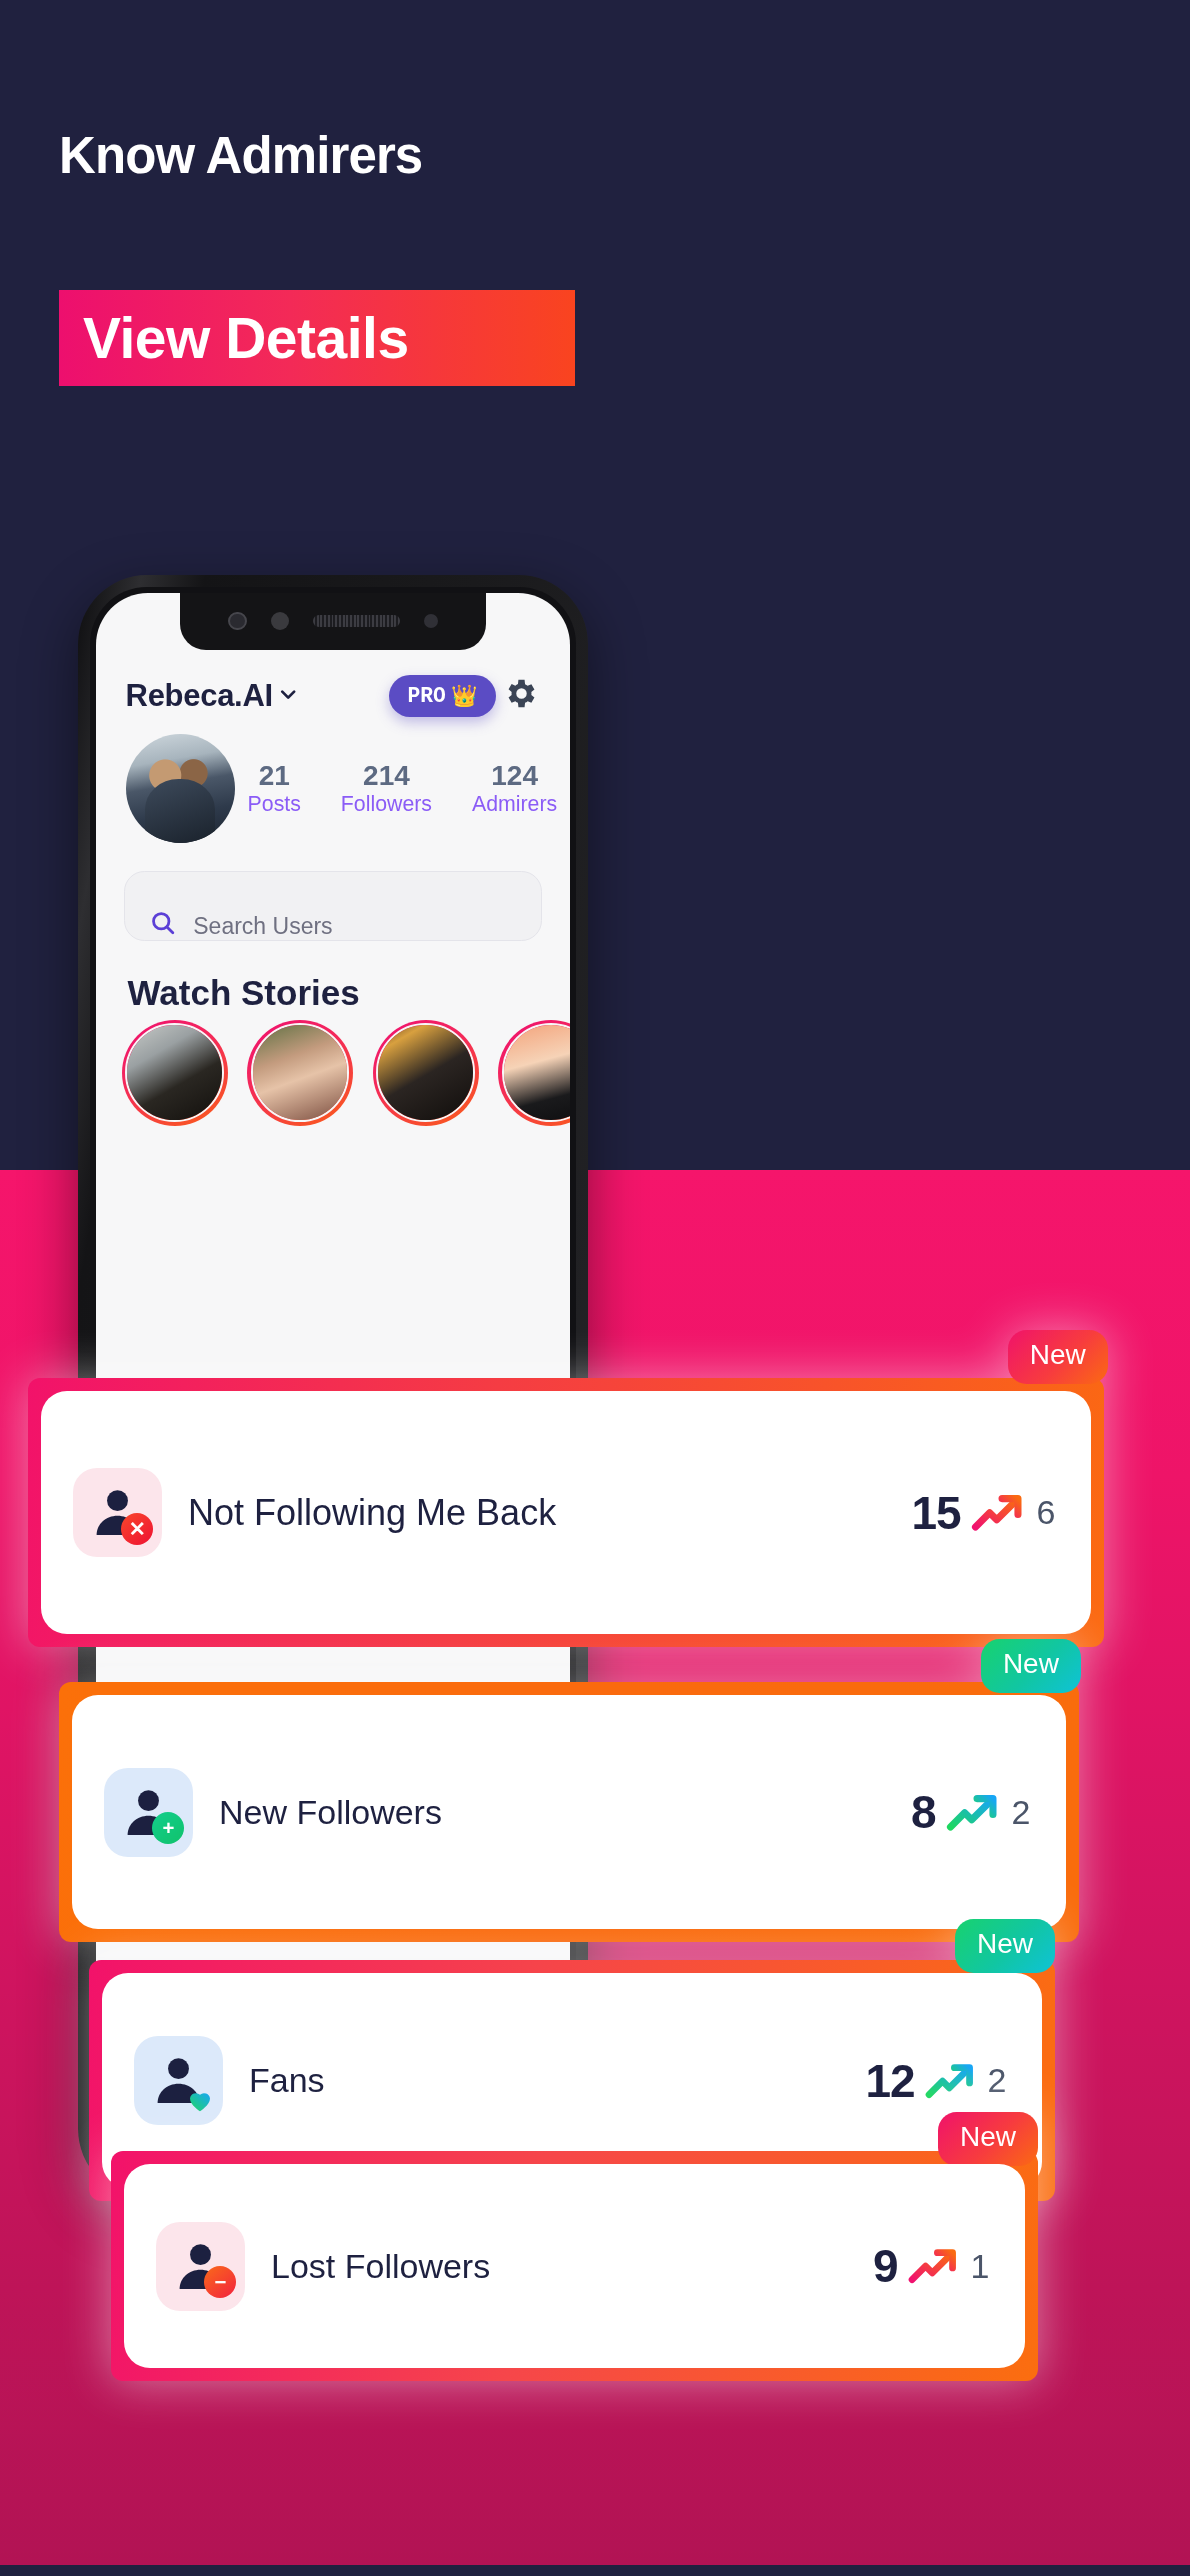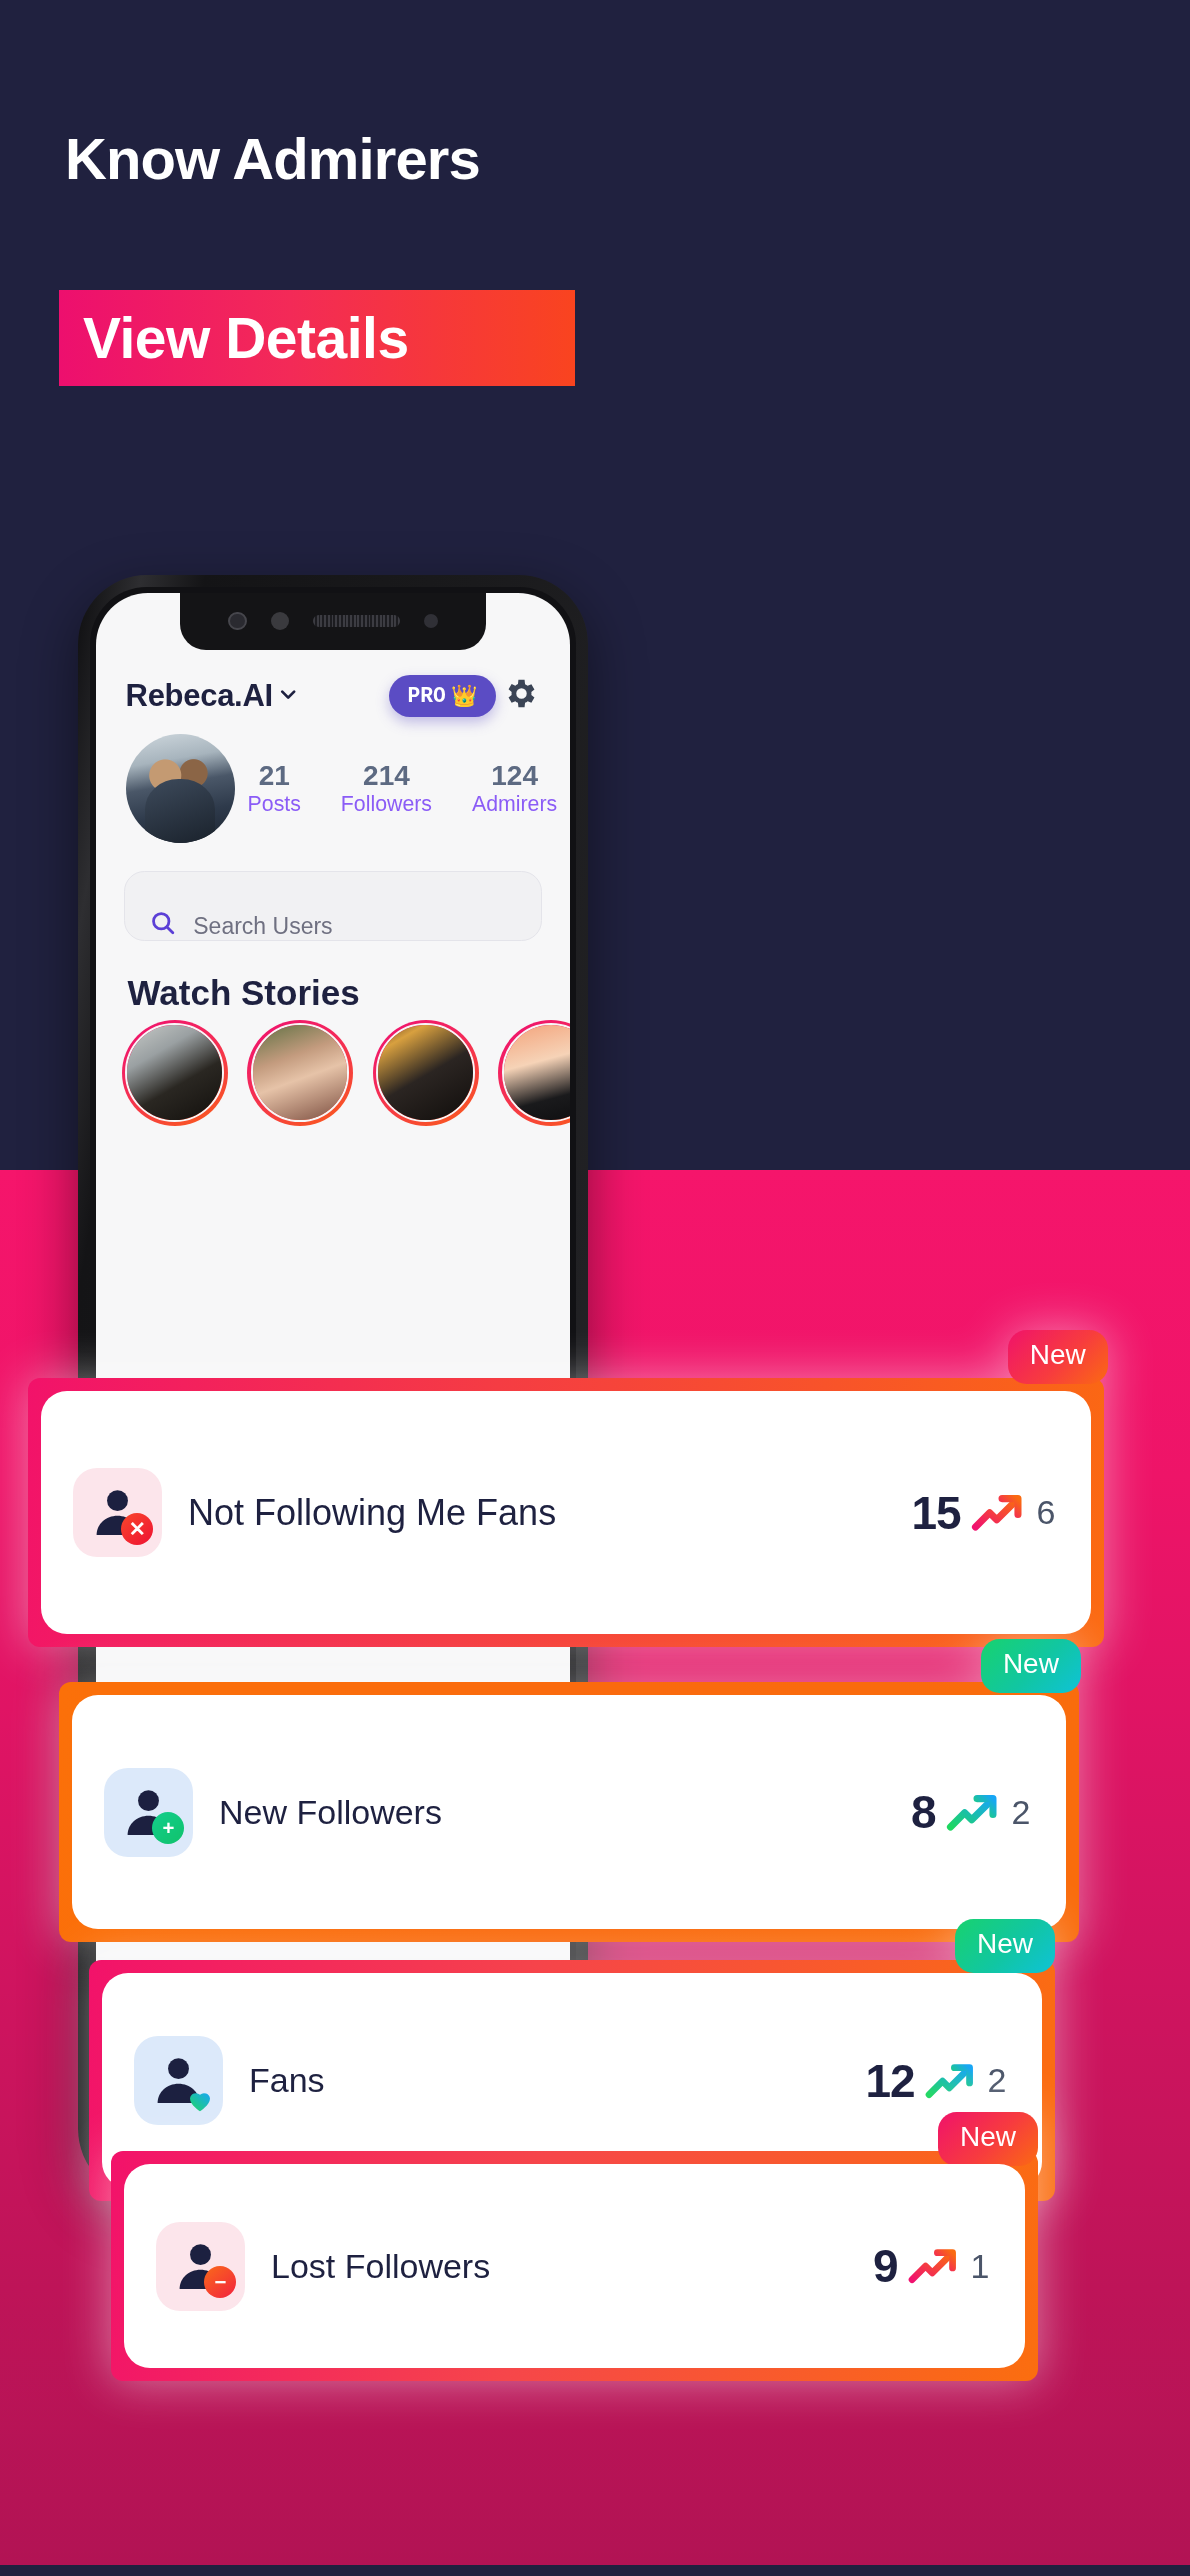--- a/index.html
+++ b/index.html
@@ -20,23 +20,23 @@
     position:absolute; left:0; top:1170px; width:1191px; height:1398px;
     background:linear-gradient(180deg,#F5156B 0%,#EE1468 22%,#D21460 55%,#BE1458 80%,#B21354 100%);
   }
   #bg-bottom-edge{
     position:absolute; left:0; bottom:0; width:1191px; height:11px;
     background:#20213f;
   }
 
   
   #headline{
-    position:absolute; left:65px; top:130px;
+    position:absolute; left:59px; top:130px;
     color:#ffffff;
-    font-size:58px; font-weight:bold; letter-spacing:-0.9px;
+    font-size:51px; font-weight:bold; letter-spacing:-0.9px;
     line-height:1;
   }
   #subbanner{
     position:absolute; left:59px; top:274px;
     width:516px; height:96px;
     background:linear-gradient(90deg,#ED0F6E 0%,#F32A57 45%,#F9441F 100%);
     display:flex; align-items:center;margin-top:16px;
   }
   #subbanner-text{
     color:#ffffff; font-size:57px; font-weight:bold;
@@ -343,21 +343,21 @@
   <div class="fcard-body">
     <div class="card-icon pinkbg">
       <div class="person-icon">
         <svg width="57" height="57" viewBox="0 0 24 24" fill="#1c2040">
           <circle cx="12" cy="7" r="4.4"></circle>
             <path d="M3.2 21.5c0-4.6 3.9-8.1 8.8-8.1s8.8 3.5 8.8 8.1z"></path>
         </svg>
         <span class="badge-dot bd-red">✕</span>
       </div>
     </div>
-    <div class="card-label">Not Following Me Fans</div>
+    <div class="card-label">Not Following Me Back</div>
     <div class="card-right">
       <span class="card-count">15</span>
       <span>
         <svg width="57" height="46" viewBox="0 0 32 26">
           <defs>
               <linearGradient id="g-pk1" x1="0" y1="1" x2="1" y2="0">
             <stop offset="0%" stop-color="#F0126F"></stop>
                 <stop offset="100%" stop-color="#FA6A11"></stop>
           </linearGradient>
             </defs>

